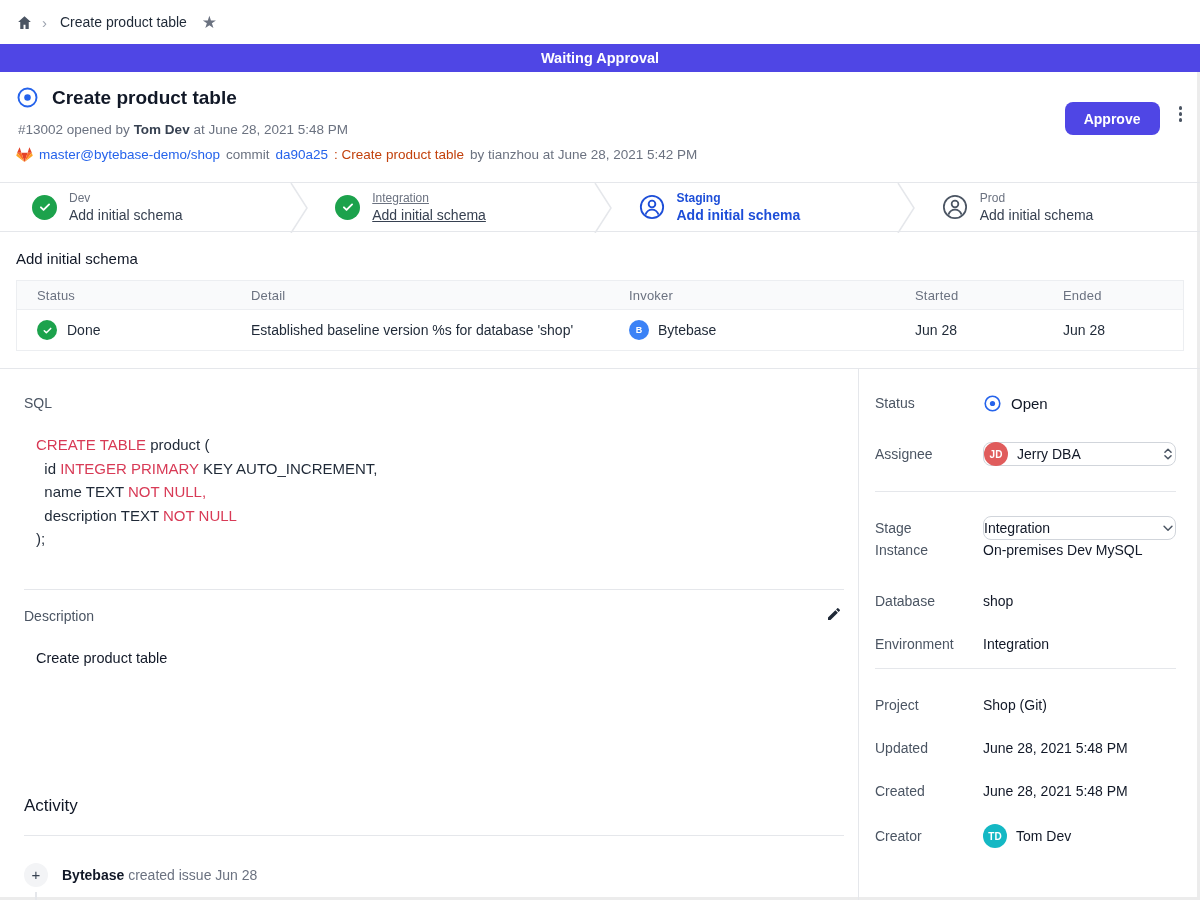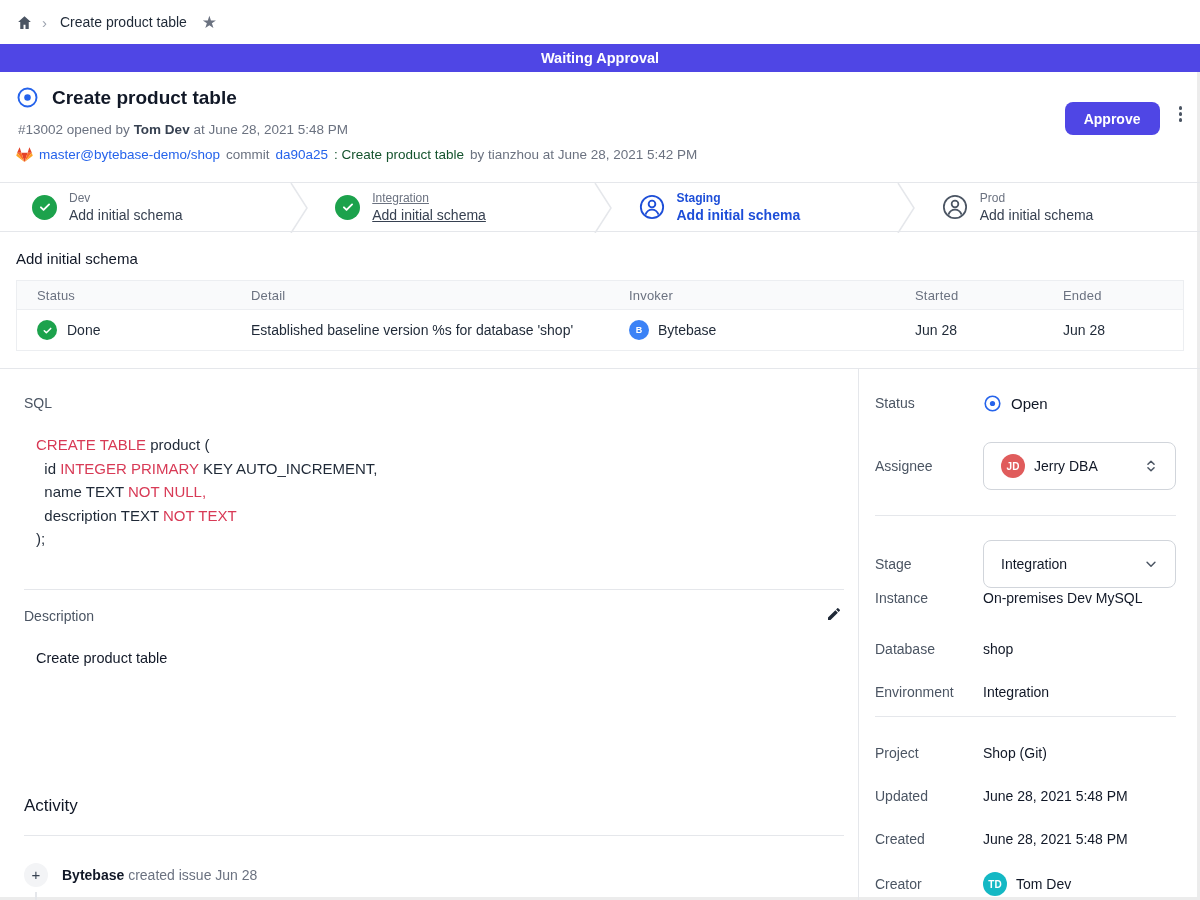--- a/index.html
+++ b/index.html
@@ -23,21 +23,21 @@
   .title-row { display:flex; align-items:center; gap:13px; }
   .h-title { font-size:19px; font-weight:700; color:#111827; }
   .header-actions { position:absolute; right:14px; top:30px; display:flex; align-items:flex-start; gap:15px; }
   .approve-btn { background:var(--accent,#4f46e5); color:#fff; border:none; border-radius:8px;
     height:33px; padding:0 19px; font-size:14px; font-weight:700; cursor:pointer; font-family:inherit; }
   .kebab { display:flex; flex-direction:column; gap:2.5px; padding:4px; cursor:pointer; }
   .kebab .dot { width:3.5px; height:3.5px; border-radius:50%; background:#4b5563; }
   .meta-row { margin:13px 0 0 2px; font-size:13.5px; color:#6b7280; }
   .vcs-row { margin-top:9px; display:flex; align-items:center; gap:6px; font-size:13.5px; color:#6b7280; }
   .dark { color:#374151; font-weight:600; }
-  .darker { color:#14532d;text-align:right; }
+  .darker { color:#c2410c;text-align:right; }
   .link { color:var(--link,#2563eb); text-decoration:none; cursor:pointer; }
 
   
   .pipeline { display:flex; height:50px; border-top:1px solid #e5e7eb; border-bottom:1px solid #e5e7eb; align-items:stretch; }
   .stage { flex:1; display:flex; align-items:center; gap:12px; padding-left:27px; cursor:pointer; }
   .stage:first-child { padding-left:32px; }
   .stage-texts { display:flex; flex-direction:column; line-height:17px; }
   .env { font-size:12px; color:#6b7280; }
   .task { font-size:14px; color:#374151; }
   .stage.linked .env, .stage.linked .task { text-decoration:underline; }
@@ -84,22 +84,22 @@
   .activity-text .actor { color:#111827; font-weight:700; }
   .connector { position:absolute; left:11px; top:29px; height:18px; border-left:2px solid #e5e7eb; }
 
   
   .right { flex:1; border-left:1px solid #e5e7eb; padding:24px 24px 0 16px; }
   .side-row { display:flex; align-items:center; min-height:20px; margin-bottom:23px; }
   .side-row.tight { margin-bottom:0; }
   .side-label { width:108px; flex-shrink:0; font-size:14px; color:#4b5563; }
   .side-value { font-size:14px; color:#111827; font-weight:500; display:flex; align-items:center; gap:9px; }
   .status-value { font-size:15px; color:#111827; display:flex; align-items:center; gap:9px; }
-  .select-box { flex:1; height:48px; border:1px solid #d1d5db; border-radius:8px; background:#fff;
-    display:flex; align-items:center; gap:9px; padding:0 17px; font-size:14px; color:#111827; cursor:pointer; }
+  .select-box { flex:1; height:24px; border:1px solid #d1d5db; border-radius:8px; background:#fff;
+    display:flex; align-items:center; gap:9px; padding:0 0; font-size:14px; color:#111827; cursor:pointer; }
   .select-box .spacer { margin-left:auto; display:flex; align-items:center; }
   .assignee-row { margin-top:29px; margin-bottom:0; }
   .side-divider { border:none; border-top:1px solid #e5e7eb; margin-top:25px; }
   .stage-row { margin-top:24px; margin-bottom:0; }
   .first-field { margin-top:31px; }
   .side-divider2 { border:none; border-top:1px solid #e5e7eb; margin-top:14px; }
   .project-row { margin-top:26px; }
 </style>
 </head>
 <body>
@@ -251,21 +251,21 @@
         <span>Jun 28</span>
         <span>Jun 28</span>
       </div>
     </div>
   </div>
 
   <div class="main">
     <div class="left">
       <div class="left-inner">
         <div class="panel-label">SQL</div>
-        <div class="sql-code"><div><span class="kw">CREATE TABLE</span><span> product (</span></div><div><span>  id </span><span class="kw">INTEGER PRIMARY</span><span> KEY AUTO_INCREMENT,</span></div><div><span>  name TEXT </span><span class="kw">NOT NULL,</span></div><div><span>  description TEXT </span><span class="kw">NOT TEXT</span></div><div><span>);</span></div></div>
+        <div class="sql-code"><div><span class="kw">CREATE TABLE</span><span> product (</span></div><div><span>  id </span><span class="kw">INTEGER PRIMARY</span><span> KEY AUTO_INCREMENT,</span></div><div><span>  name TEXT </span><span class="kw">NOT NULL,</span></div><div><span>  description TEXT </span><span class="kw">NOT NULL</span></div><div><span>);</span></div></div>
 
         <hr class="hdivider">
 
         <div class="desc-head">
           <span class="panel-label">Description</span>
           <span class="pencil">
             <svg viewBox="0 0 24 24" width="16" height="16" fill="#1f2937">
                 <path d="M3 17.25V21h3.75L17.8 9.94l-3.75-3.75L3 17.25zM20.7 7.04a1 1 0 0 0 0-1.41l-2.34-2.34a1 1 0 0 0-1.41 0l-1.83 1.83 3.75 3.75 1.83-1.83z"></path>
               </svg>
           </span>

